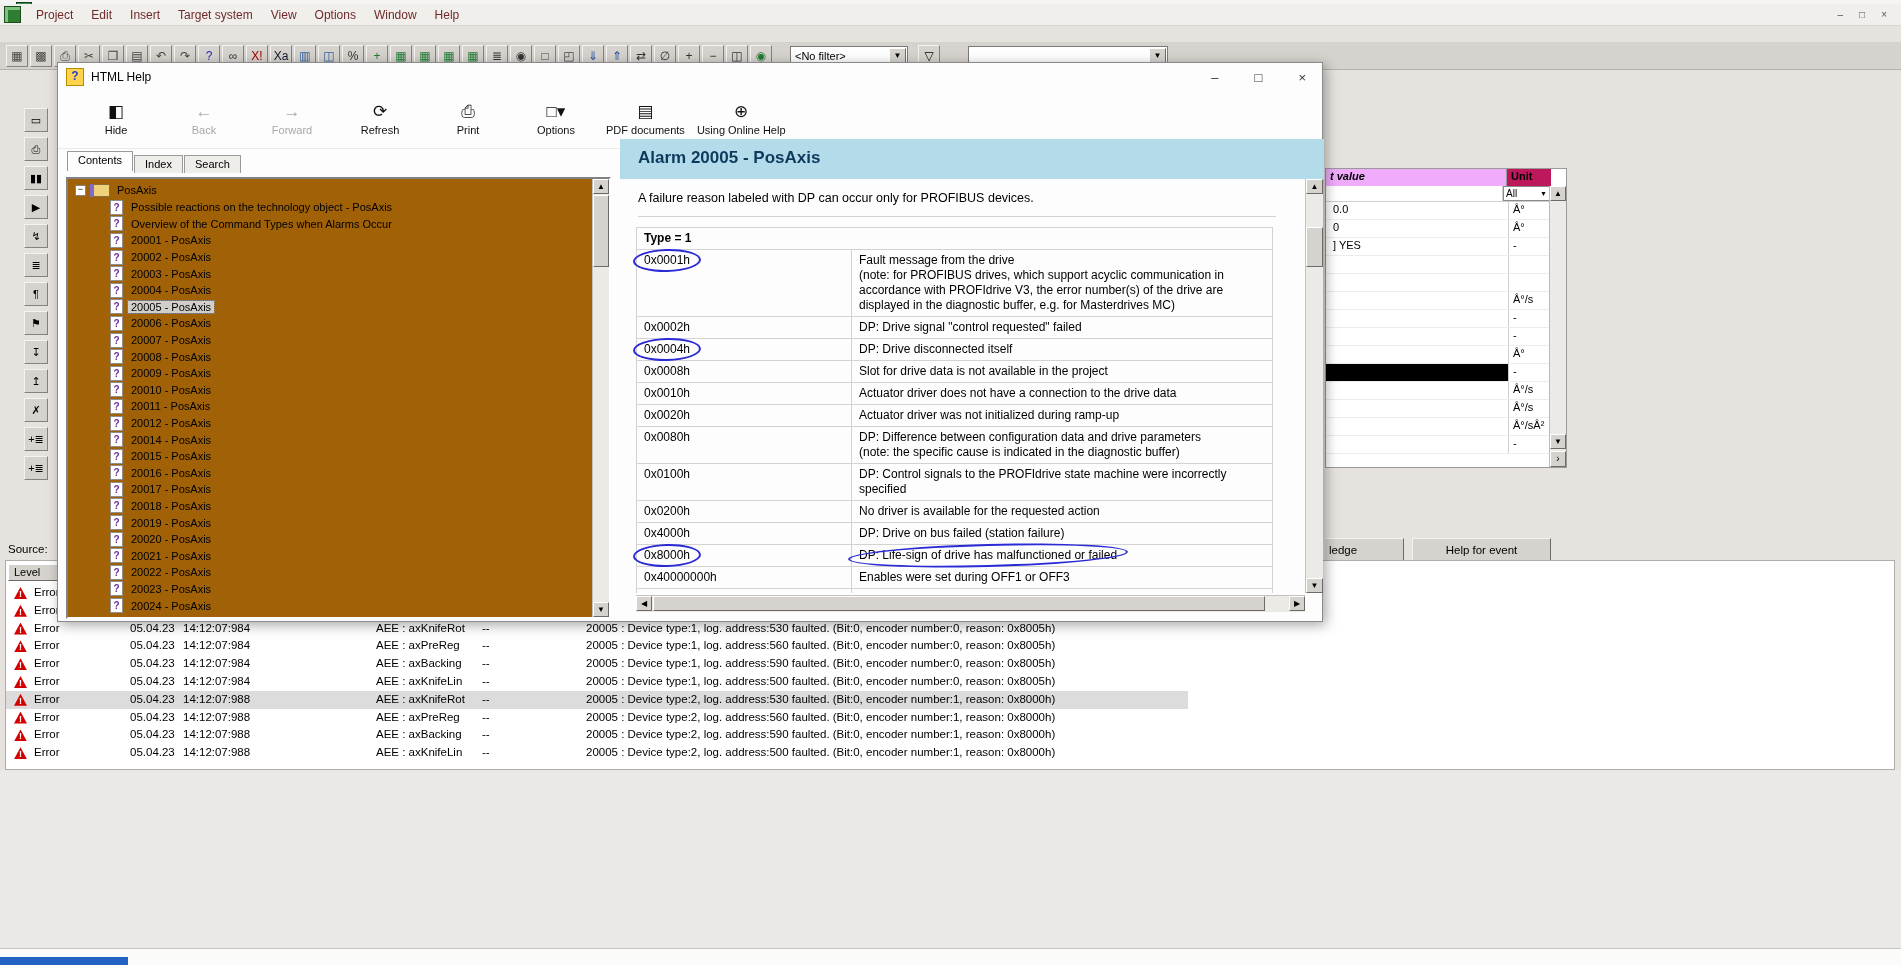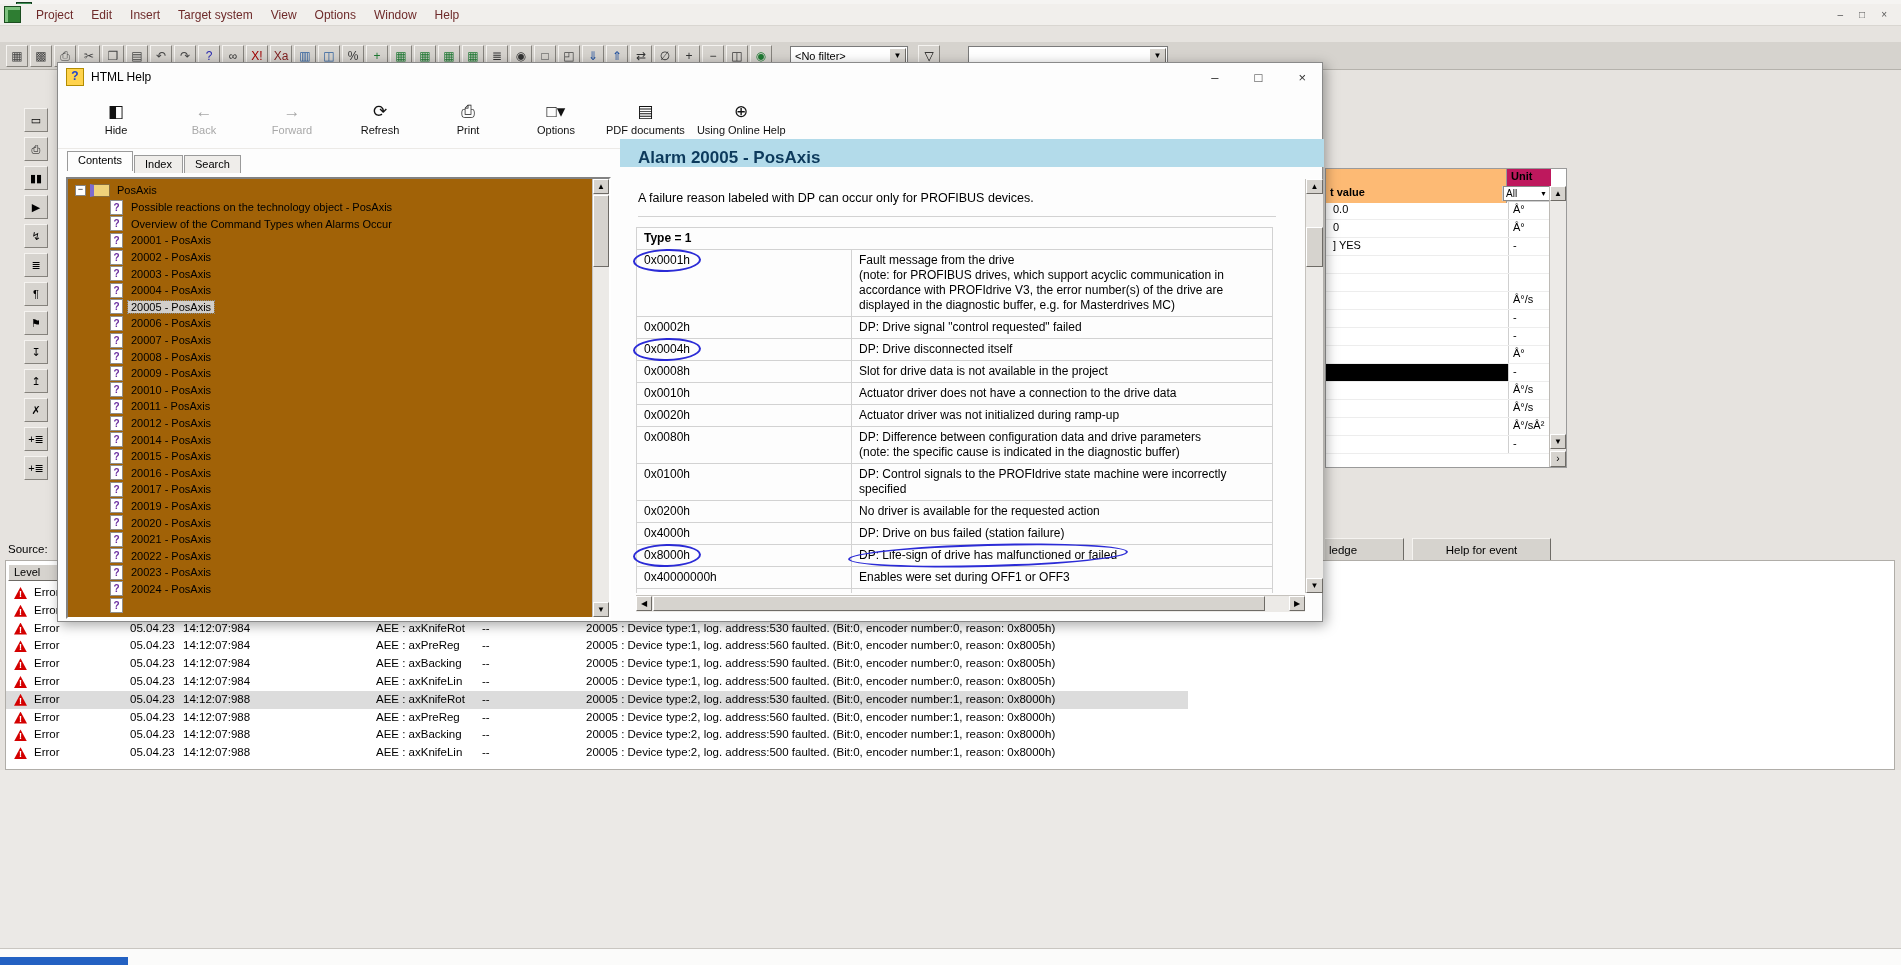--- a/index.html
+++ b/index.html
@@ -41,21 +41,21 @@
 
   
   .left-bar{position:absolute;left:24px;top:108px;width:26px;display:flex;flex-direction:column;gap:5px;}
   .lbtn{width:24px;height:24px;background:#d6d3ce;border:1px solid;border-color:#f5f3f0 #85827c #85827c #f5f3f0;
         font-size:11px;line-height:22px;text-align:center;padding:0;cursor:default;overflow:hidden;}
 
   
   .values-panel{position:absolute;left:1325px;top:168px;width:242px;height:300px;background:#fff;
                 border:1px solid #9a9a9a;font-size:11px;box-sizing:border-box;}
   .vh{display:flex;height:17px;}
-  .vh-value{width:172px;background:#fdba74;font-weight:bold;padding:17px 4px;border-right:1px solid #9a9a9a;flex:none;}
+  .vh-value{width:172px;background:#f0abfc;font-weight:bold;padding:1px 4px;border-right:1px solid #9a9a9a;flex:none;font-style:italic;}
   .vh-unit{width:36px;background:#be185d;font-weight:bold;padding:1px 4px;flex:none;}
   .vh2{display:flex;height:15px;border-bottom:1px solid #cfcfcf;}
   .vh2-spacer{width:176px;flex:none;border-right:1px solid #cfcfcf;}
   .mini-combo{flex:1;display:flex;align-items:center;justify-content:space-between;background:#fff;
               border:1px solid #8a8a8a;font-size:10px;padding:0 2px;margin-right:16px;}
   .vrow{display:flex;height:17px;border-bottom:1px solid #ededed;}
   .vcol{width:168px;padding:1px 7px;border-right:1px solid #cfcfcf;flex:none;white-space:nowrap;overflow:hidden;}
   .ucol{width:34px;padding:1px 4px;flex:none;white-space:nowrap;overflow:hidden;}
   .vrow.black .vcol{background:#000;}
   .vp-scroll{position:absolute;right:0;top:17px;bottom:0;width:16px;background:#eceae7;border-left:1px solid #bdbab5;}
@@ -132,21 +132,21 @@
   .icon-q::after{content:"?";position:absolute;left:0;right:0;top:0;text-align:center;font-weight:bold;
                  font-size:10px;line-height:13px;color:#6a2ea0;}
   .tlabel{padding:0 3px;}
   .titem.selected .tlabel{background:#d2cfcb;outline:1px dotted #8a8a8a;}
   .tree-scroll{position:absolute;right:0;top:0;bottom:0;width:16px;background:#eceae7;border-left:1px solid #c5c2bd;}
   .tree-scroll .thumb{position:absolute;left:0;right:0;top:16px;height:72px;background:#d6d3ce;
                       border:1px solid;border-color:#fff #6e6b66 #6e6b66 #fff;box-sizing:border-box;}
   .tree-scroll .down{position:absolute;bottom:0;left:0;right:0;}
 
   
-  .help-head{position:absolute;left:562px;top:76px;width:704px;height:28px;background:#b3dbea;}
+  .help-head{position:absolute;left:562px;top:76px;width:704px;height:40px;background:#b3dbea;}
   .help-head .htext{position:absolute;left:18px;top:9px;font-size:17px;font-weight:bold;color:#0d3a5c;}
   .content{position:absolute;left:562px;top:116px;width:685px;height:414px;background:#fdfdfd;overflow:hidden;}
   .note{position:absolute;left:18px;top:12px;width:638px;padding-bottom:11px;border-bottom:1px solid #d2d2d2;
         font-size:12.5px;}
   .help-table{position:absolute;left:16px;top:48px;width:637px;border:1px solid #d2d2d2;font-size:12px;box-sizing:border-box;}
   .help-row{display:flex;border-bottom:1px solid #d2d2d2;}
   .help-row:last-child{border-bottom:none;}
   .help-row .code{width:200px;padding:3px 7px;border-right:1px solid #d2d2d2;flex:none;line-height:15px;}
   .help-row .desc{flex:1;padding:3px 7px;white-space:pre-line;line-height:15px;}
   .help-row.hdr .code{font-weight:bold;border-right:none;width:auto;}
@@ -217,21 +217,21 @@
         <button class="tbtn" title="undo-icon"><span style="color: rgb(68, 68, 68);">↶</span></button>
 
         <button class="tbtn" title="redo-icon"><span style="color: rgb(68, 68, 68);">↷</span></button>
 
         <button class="tbtn" title="help-icon"><span style="color: rgb(42, 42, 176);">?</span></button>
 
         <button class="tbtn" title="glasses-view-icon"><span style="color: rgb(51, 51, 51);">∞</span></button>
 
         <button class="tbtn" title="delete-condition-icon"><span style="color: rgb(160, 0, 0);">X!</span></button>
 
-        <button class="tbtn" title="insert-address-icon"><span style="color: #7f1d1d;">Xa</span></button>
+        <button class="tbtn" title="insert-address-icon"><span style="color: #0f172a;">Xa</span></button>
 
         <button class="tbtn" title="expert-list-icon"><span style="color: rgb(44, 94, 158);">▥</span></button>
 
         <button class="tbtn" title="watch-table-icon"><span style="color: rgb(44, 94, 158);">◫</span></button>
 
         <button class="tbtn" title="percent-icon"><span style="color: rgb(51, 51, 51);">%</span></button>
 
         <button class="tbtn" title="insert-row-icon"><span style="color: rgb(31, 122, 51);">+</span></button>
 
         <button class="tbtn" title="symbol-table-icon"><span style="color: rgb(31, 122, 51);">▦</span></button>
@@ -667,20 +667,24 @@
             <div class="titem">
               <span class="icon-q"></span>
               <span class="tlabel">20016 - PosAxis</span>
             </div>
 
             <div class="titem">
               <span class="icon-q"></span>
               <span class="tlabel">20017 - PosAxis</span>
             </div>
 
+            <div class="titem">
+              <span class="icon-q"></span>
+              <span class="tlabel">20018 - PosAxis</span>
+            </div>
 
             <div class="titem">
               <span class="icon-q"></span>
               <span class="tlabel">20019 - PosAxis</span>
             </div>
 
             <div class="titem">
               <span class="icon-q"></span>
               <span class="tlabel">20020 - PosAxis</span>
             </div>

